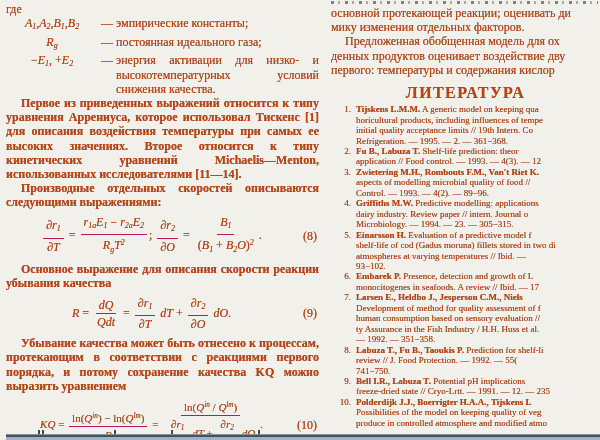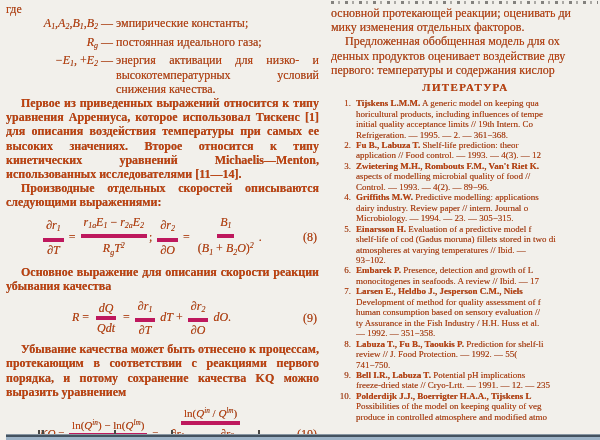--- a/index.html
+++ b/index.html
@@ -8,50 +8,50 @@
   .page{position:relative;width:600px;height:440px;overflow:hidden;
         background:#f2f0eb;color:#c2410c;}
   .page *{box-sizing:border-box;}
   .ink{text-shadow:0 0 .4px rgba(30,28,25,.55);}
 
   
   .col-left{position:absolute;left:6px;top:2px;width:313px;
             font-size:12px;line-height:14.2px;text-align:justify;}
   .where{ text-align:left;}
   .def-row{display:flex;align-items:flex-start;}
-  .def-sym{width:92px;flex:0 0 92px;text-align:right;white-space:nowrap;}
+  .def-sym{width:92px;flex:0 0 92px;text-align:center;white-space:nowrap;}
   .def-dash{flex:0 0 18px;text-align:center;}
   .def-text{flex:1;}
   .para{margin:0;font-weight:bold;}
   .para.indent{text-indent:15px;}
 
   
   .eqrow{position:relative;display:flex;justify-content:center;align-items:center;
          padding:0 26px 0 4px;margin:5px 0;white-space:nowrap;}
   .eqrow.small{font-size:11px;}
   .eqnum{position:absolute;right:2px;top:50%;transform:translateY(-50%);
          font-style:normal;font-size:12px;}
   .frac{display:inline-flex;flex-direction:column;align-items:center;
         vertical-align:middle;margin:0 2px;}
-  .frac>.ft{display:block;border-bottom:4px solid #be185d;padding:0 3px 1px;}
+  .frac>.ft{display:block;border-bottom:1px solid #be185d;padding:0 3px 1px;}
   .frac>.fb{display:block;padding:1px 3px 0;}
   .tk-i{font-style:italic;}
   .tk-o{font-style:normal;}
   .tk-b{font-style:italic;font-size:.66em;vertical-align:-.3em;letter-spacing:0;}
   .tk-p{font-style:italic;font-size:.66em;vertical-align:.55em;}
 
   
   .col-right{position:absolute;left:331px;top:0;width:269px;height:440px;
              overflow:hidden;font-size:12px;line-height:14.2px;}
   .cut-strip{height:3px;margin:1px 2px 2px 0;
      background:repeating-linear-gradient(90deg,rgba(40,38,35,.55) 0 3px,transparent 3px 7px,rgba(40,38,35,.35) 7px 9px,transparent 9px 14px);}
   .top-line{white-space:nowrap;font-family:Liberation Serif, serif;}
   .top-line.ind{padding-left:14px;}
-  .lit-head{text-align:center;font-size:11px;letter-spacing:1.4px;
-            margin:3px 0 4px;font-weight:600;}
+  .lit-head{text-align:center;font-size:16px;letter-spacing:1.4px;
+            margin:9px 0 4px;font-weight:600;}
   .refs{font-size:9px;line-height:10.45px;}
   .ref{position:relative;padding-left:25px;}
   .ref-num{position:absolute;left:0;top:0;width:20px;text-align:right;}
   .ref-line{white-space:nowrap;}
   .ref-auth{font-weight:bold;}
 
   
   .table-edge{position:absolute;left:0;bottom:0;width:600px;height:9px;z-index:5;}
   .bar-dark{position:absolute;left:6px;right:0;bottom:3px;height:3px;
             background:#44525f;border-top:1px solid #8895a1;}

